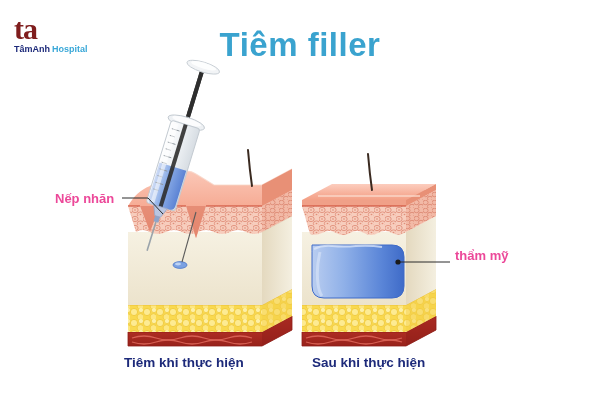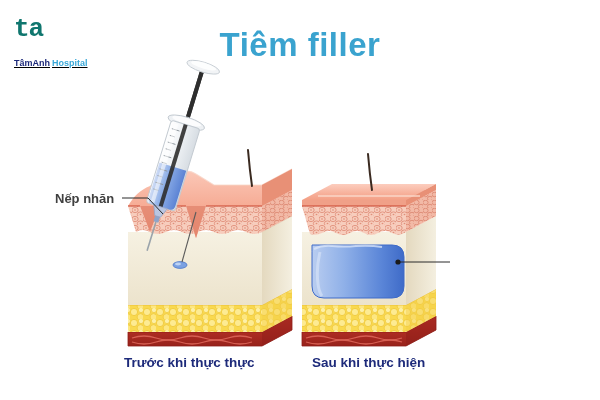--- a/index.html
+++ b/index.html
@@ -18,33 +18,32 @@
 
   
   #logo {
     position: absolute;
     left: 14px;
     top: 14px;
     width: 92px;
     height: 42px;
   }
   #logo-mark {
-    font-family: Liberation Mono, monospace;
+    font-family: Liberation Serif, serif;
     font-weight: bold;
-    font-size: 26px;
+    font-size: 30px;
     line-height: 30px;
-    color: #0f766e;
+    color: #7f1d1d;
     letter-spacing: -1px;
   }
   #logo-words {
-    margin-top: 14px;
+    margin-top: 0;
     font-size: 9px;
     line-height: 10px;
     white-space: nowrap;
-    text-decoration: underline;
   }
   .logo-w1 { color: #1d2a7a; font-weight: bold; }
   .logo-w2 { color: #3aa8d8; font-weight: bold; margin-left: 2px; }
 
   
   #title {
     position: absolute;
     left: 0;
     top: 26px;
     width: 600px;
@@ -65,21 +64,21 @@
     white-space: nowrap;
   }
   #caption-before { left: 124px; }
   #caption-after  { left: 312px; }
 
   
   .callout {
     position: absolute;
     font-size: 13px;
     font-weight: bold;
-    color: #404040;
+    color: #ec4899;
     white-space: nowrap;
     line-height: 16px;
   }
   #callout-wrinkle { left: 55px; top: 191px; }
   #callout-filler  { left: 455px; top: 248px; }
 
   
   #scene {
     position: absolute;
     left: 0; top: 0;
@@ -359,18 +358,19 @@
     </g>
     <g>
       <line x1="398" y1="262" x2="450" y2="262" stroke="#2b2b2b" stroke-width="1"></line>
       <circle cx="398" cy="262" r="2.6" fill="#1a1a1a"></circle>
     </g>
   </svg>
 
   <div class="callout" id="callout-wrinkle">Nếp nhăn</div>
 
   <div class="callout" id="callout-filler">
+    <div>thẩm mỹ</div>
   </div>
 
-  <div class="caption" id="caption-before">Trước khi thực thực</div>
+  <div class="caption" id="caption-before">Tiêm khi thực hiện</div>
   <div class="caption" id="caption-after">Sau khi thực hiện</div>
 
 </div>
 
 </body></html>

